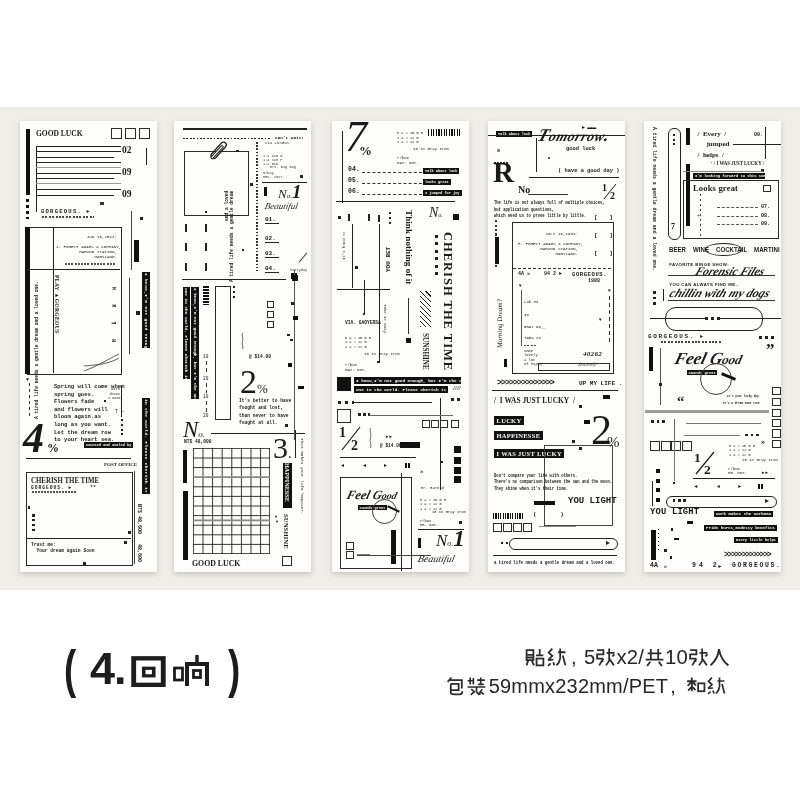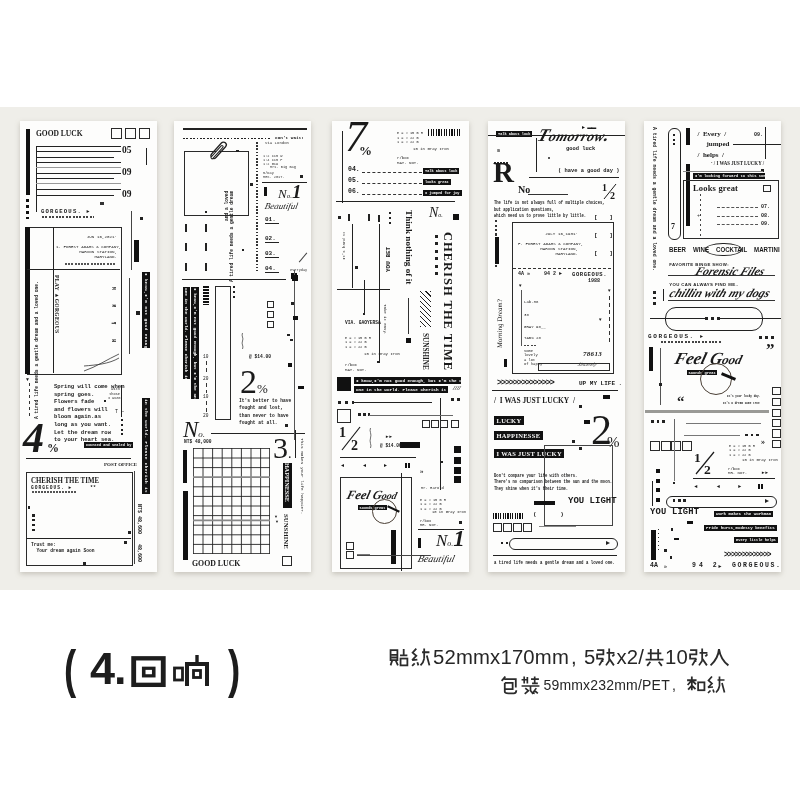--- a/index.html
+++ b/index.html
@@ -33,21 +33,21 @@
  <div class="hl" style="left:16px;top:25px;width:85px"></div>
  <div class="hl" style="left:16px;top:30px;width:85px"></div>
  <div class="hl" style="left:16px;top:36px;width:78px"></div>
  <div class="hl" style="left:16px;top:41px;width:85px"></div>
  <div class="hl" style="left:16px;top:46px;width:85px;border-color:#999"></div>
  <div class="hl" style="left:16px;top:52px;width:85px"></div>
  <div class="hl" style="left:16px;top:57px;width:78px"></div>
  <div class="hl" style="left:16px;top:62px;width:85px;border-color:#999"></div>
  <div class="hl" style="left:16px;top:68px;width:85px"></div>
  <div class="hl" style="left:16px;top:74px;width:78px"></div>
- <div class="e sf b" style="left:102px;top:24px;font-size:9.5px">05</div>
+ <div class="e sf b" style="left:102px;top:24px;font-size:9.5px">02</div>
  <div class="e sf b" style="left:102px;top:46px;font-size:9.5px">09</div>
  <div class="e sf b" style="left:102px;top:68px;font-size:9.5px">09</div>
  <div class="vl" style="left:126px;top:27px;height:17px"></div>
  <div class="e" style="left:6px;top:78px;width:3px;height:20px;background:repeating-linear-gradient(#111 0 2.5px,transparent 2.5px 6px)"></div>
  <div class="e m b n" style="left:21px;top:87px;font-size:5.6px;letter-spacing:1.2px">GORGEOUS. <span style="font-size:5px">►</span></div>
  <div class="e n" style="left:22px;top:95px;width:52px;height:2px;background:repeating-linear-gradient(90deg,#444 0 2px,transparent 2px 3.4px)"></div>
  <div class="e" style="left:80px;top:81px;width:4px;height:3px;background:#333"></div>
  <div class="e" style="left:120px;top:96px;width:3px;height:3px;background:#222"></div>
 
  <div class="bx" style="left:7px;top:106px;width:93px;height:146px"></div>
@@ -350,21 +350,21 @@
  <div class="vl" style="left:33px;top:169px;height:56px;border-color:#555"></div>
  <div class="e m n" style="left:36px;top:179px;font-size:4px;color:#222">Lab.38</div>
  <div class="e m n" style="left:36px;top:192px;font-size:4px;color:#222">38</div>
  <div class="e m n" style="left:36px;top:204px;font-size:4px;color:#222">GRAY 98__</div>
  <div class="e m n" style="left:36px;top:215px;font-size:4px;color:#222">TAB% 28</div>
  <div class="e" style="left:36px;top:224px;width:14px;height:1px;background:repeating-linear-gradient(90deg,#444 0 2px,transparent 2px 3.4px)"></div>
  <div class="e m n" style="left:36px;top:228px;font-size:3.8px;line-height:4.4px;color:#222">Some<br>lovely<br>a lot<br>of happy</div>
  <div class="e" style="left:110px;top:196px;font-size:4.5px">▼</div>
  <div class="e" style="left:119px;top:167px;font-size:4.5px">▼</div>
  <div class="e" style="left:120.5px;top:175px;width:1.2px;height:47px;background:repeating-linear-gradient(#333 0 4px,transparent 4px 7px)"></div>
- <div class="e sf b i n" style="left:95px;top:229px;font-size:7px;letter-spacing:.3px">78613</div>
+ <div class="e sf b i n" style="left:95px;top:229px;font-size:7px;letter-spacing:.3px">40262</div>
  <div class="bx" style="left:50px;top:241.5px;width:70px;height:6px;border-width:.8px"></div>
  <div class="e sf i n" style="left:90px;top:241px;font-size:5px;transform:skewX(-20deg);color:#333">Sincerely</div>
  <div class="e sf i vtu n" style="left:8px;top:169px;font-size:7px;height:58px;overflow:hidden;transform:rotate(180deg) skewY(-8deg)">Morning Dream?</div>
  <div class="bk" style="left:16px;top:238px;width:2.5px;height:8px"></div>
 
  <div class="e b n" style="left:9px;top:256px;font-size:8.5px;letter-spacing:-.9px;transform:scaleY(1.1)">&gt;&gt;&gt;&gt;&gt;&gt;&gt;&gt;&gt;&gt;&gt;&gt;&gt;&gt;</div>
  <div class="e m b n" style="left:91px;top:259px;font-size:6px">UP MY LIFE .</div>
  <div class="hl" style="left:4px;top:268.8px;width:126px"></div>
  <div class="e sf b n" style="left:6px;top:274.5px;font-size:8px;transform:scaleX(.93);transform-origin:0 0">/&nbsp;&nbsp;I WAS JUST LUCKY&nbsp;&nbsp;/</div>
  <div class="bk" style="left:115px;top:274px;width:7px;height:3.5px"></div>
@@ -586,39 +586,38 @@
     </svg>
  <span style="position:absolute;left:228px;top:644px;font-size:51px;line-height:51px;color:#1d1d1d;transform:scaleX(.72);transform-origin:0 0;font-weight:600">)</span>
 </div>
 <div style="position:absolute;left:0;top:646px;width:730px;display:flex;justify-content:flex-end;align-items:center;font-size:20.3px;letter-spacing:.2px;color:#262626">
  <svg width="21" height="21" viewBox="0 0 20 20">
       <use href="#g-tie"></use>
     </svg>
  <svg width="21" height="21" viewBox="0 0 20 20" style="margin-right:2px">
       <use href="#g-zhi"></use>
     </svg>
- <span>52mmx170mm</span>
     <span style="margin:0 7px 0 2px">,</span>
  <span>5</span>
  <svg width="21" height="21" viewBox="0 0 20 20">
       <use href="#g-zhang"></use>
     </svg>
  <span>x2/</span>
  <svg width="21" height="21" viewBox="0 0 20 20">
       <use href="#g-gong"></use>
     </svg>
  <span>10</span>
  <svg width="21" height="21" viewBox="0 0 20 20">
       <use href="#g-zhang"></use>
     </svg>
  <svg width="21" height="21" viewBox="0 0 20 20">
       <use href="#g-ru"></use>
     </svg>
 </div>
-<div style="position:absolute;left:0;top:674.5px;width:726px;display:flex;justify-content:flex-end;align-items:center;font-size:14px;letter-spacing:.2px;color:#262626">
+<div style="position:absolute;left:0;top:674.5px;width:726px;display:flex;justify-content:flex-end;align-items:center;font-size:20px;letter-spacing:.2px;color:#262626">
  <svg width="21" height="21" viewBox="0 0 20 20">
       <use href="#g-bao"></use>
     </svg>
  <svg width="21" height="21" viewBox="0 0 20 20" style="margin-right:2px">
       <use href="#g-zhuang"></use>
     </svg>
  <span>59mmx232mm/PET</span>
     <span style="margin:0 9px 0 2px">,</span>
  <svg width="21" height="21" viewBox="0 0 20 20">
       <use href="#g-he"></use>

